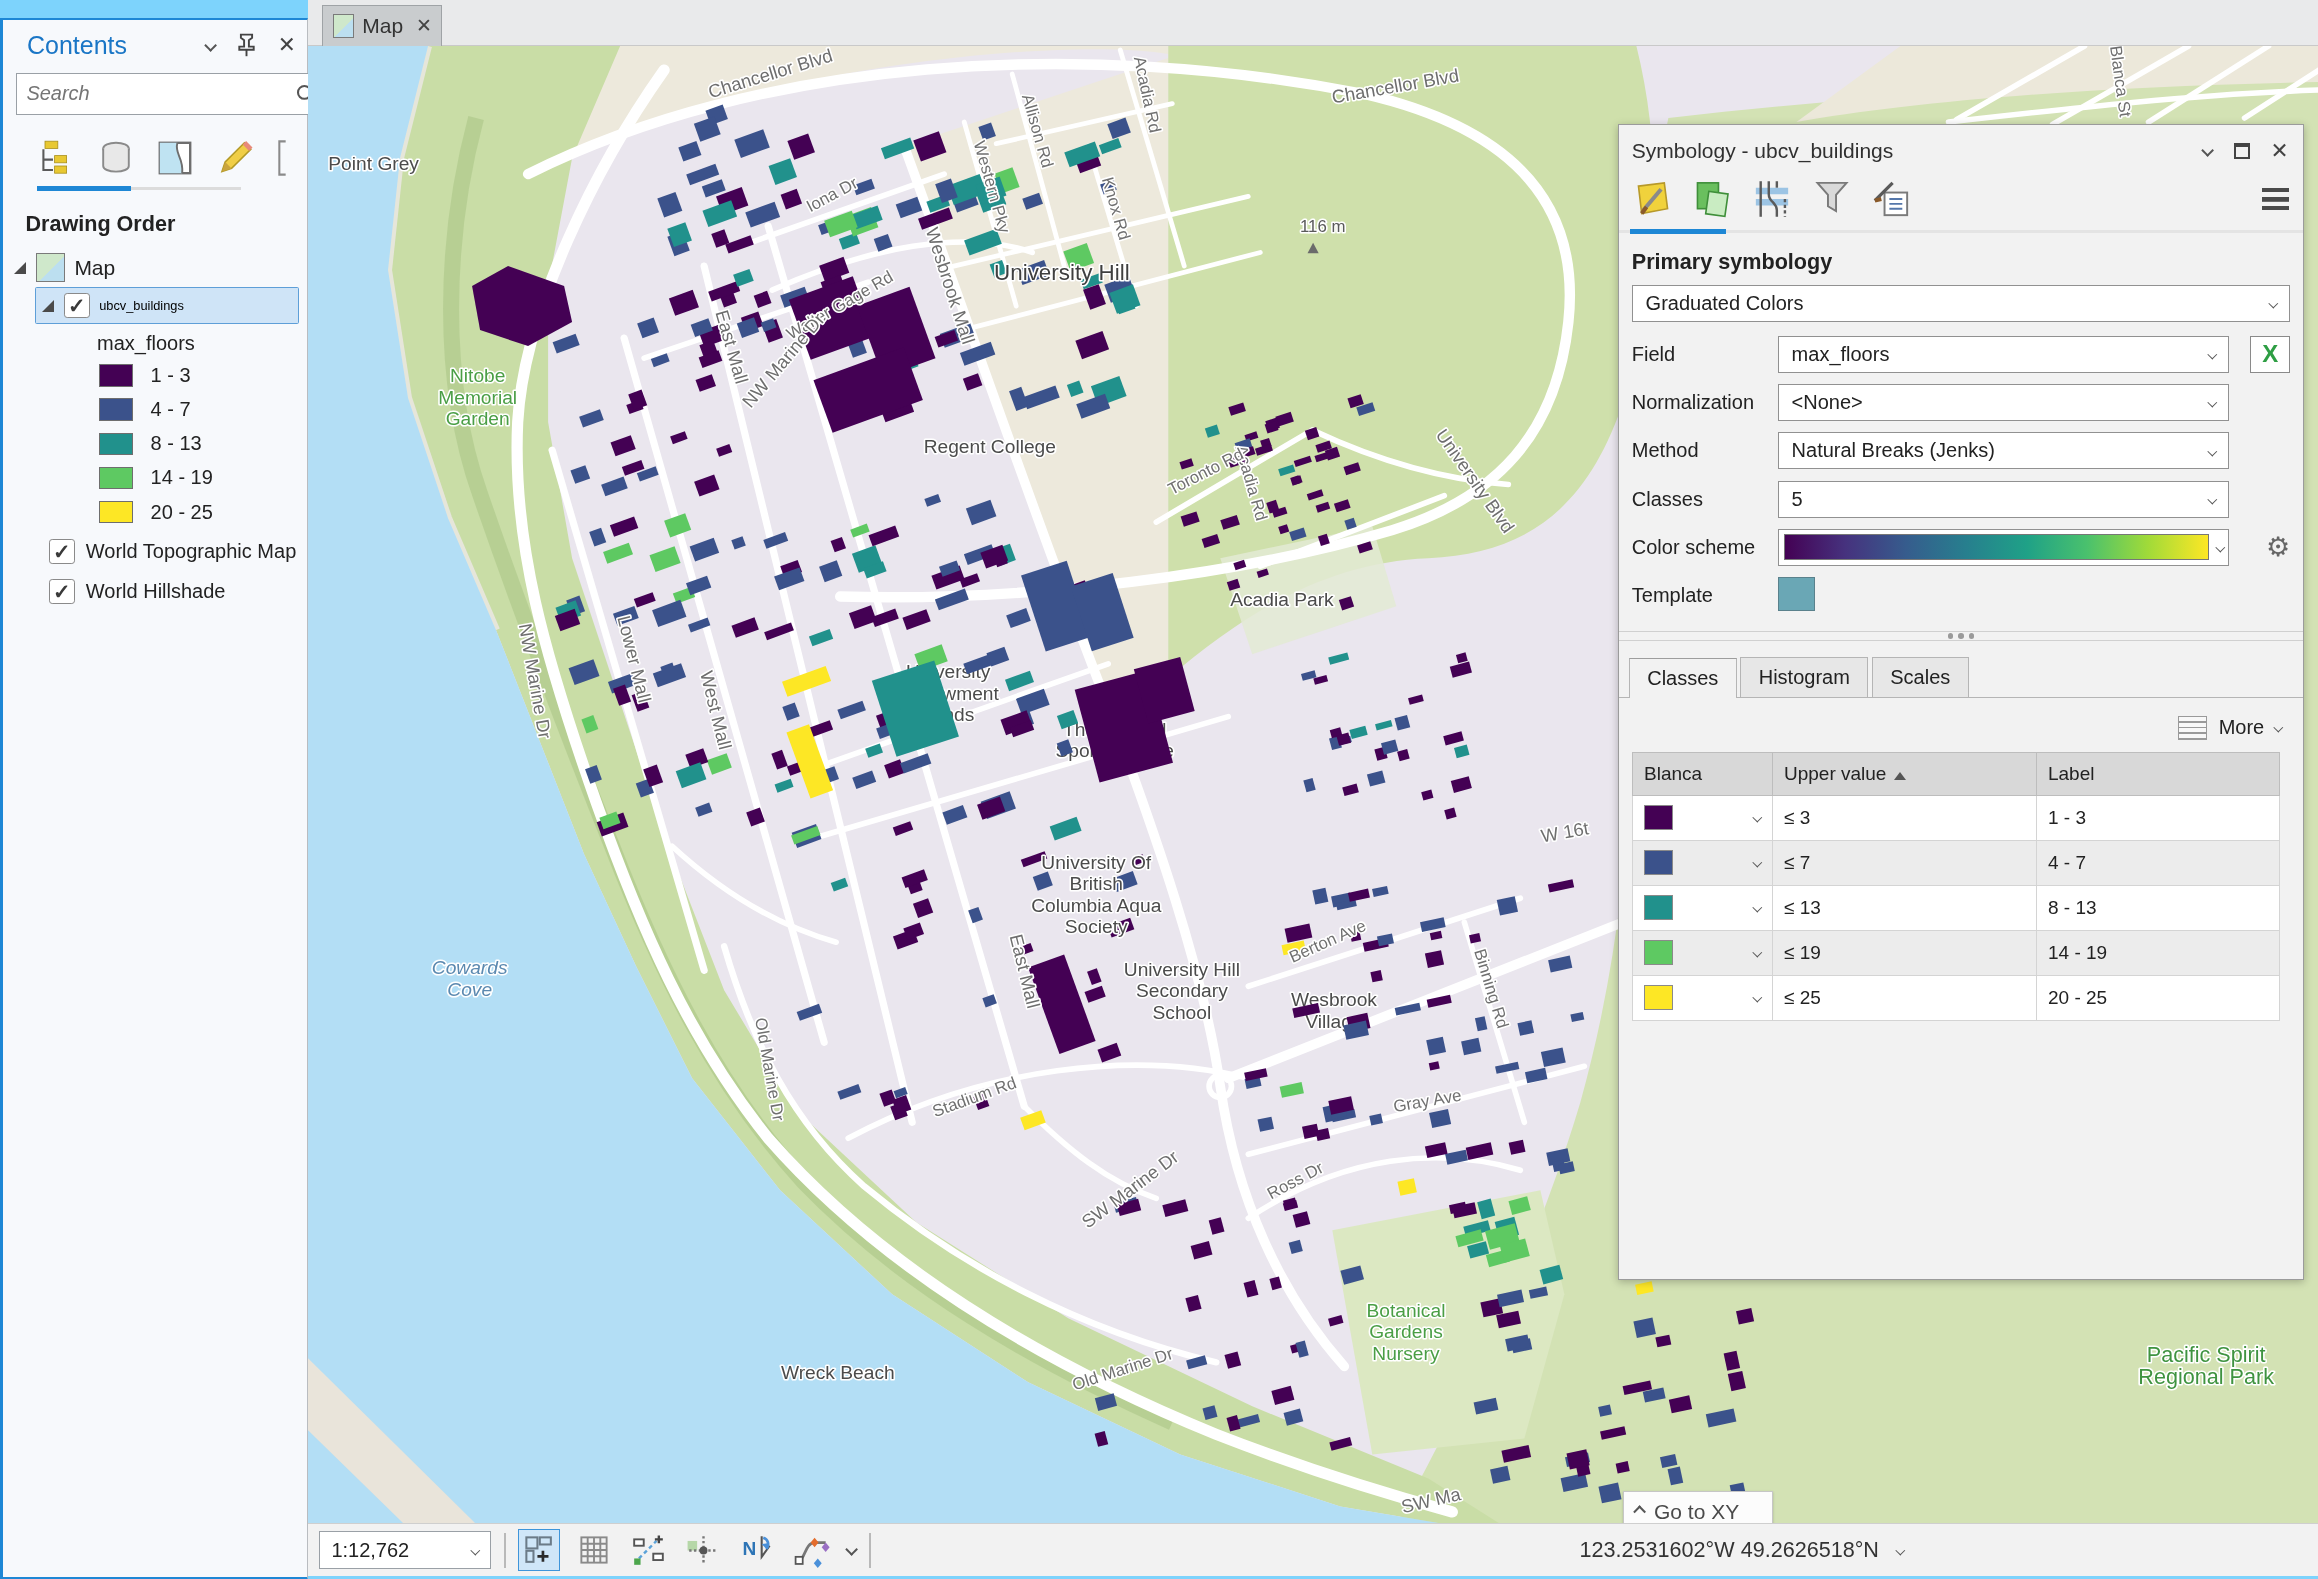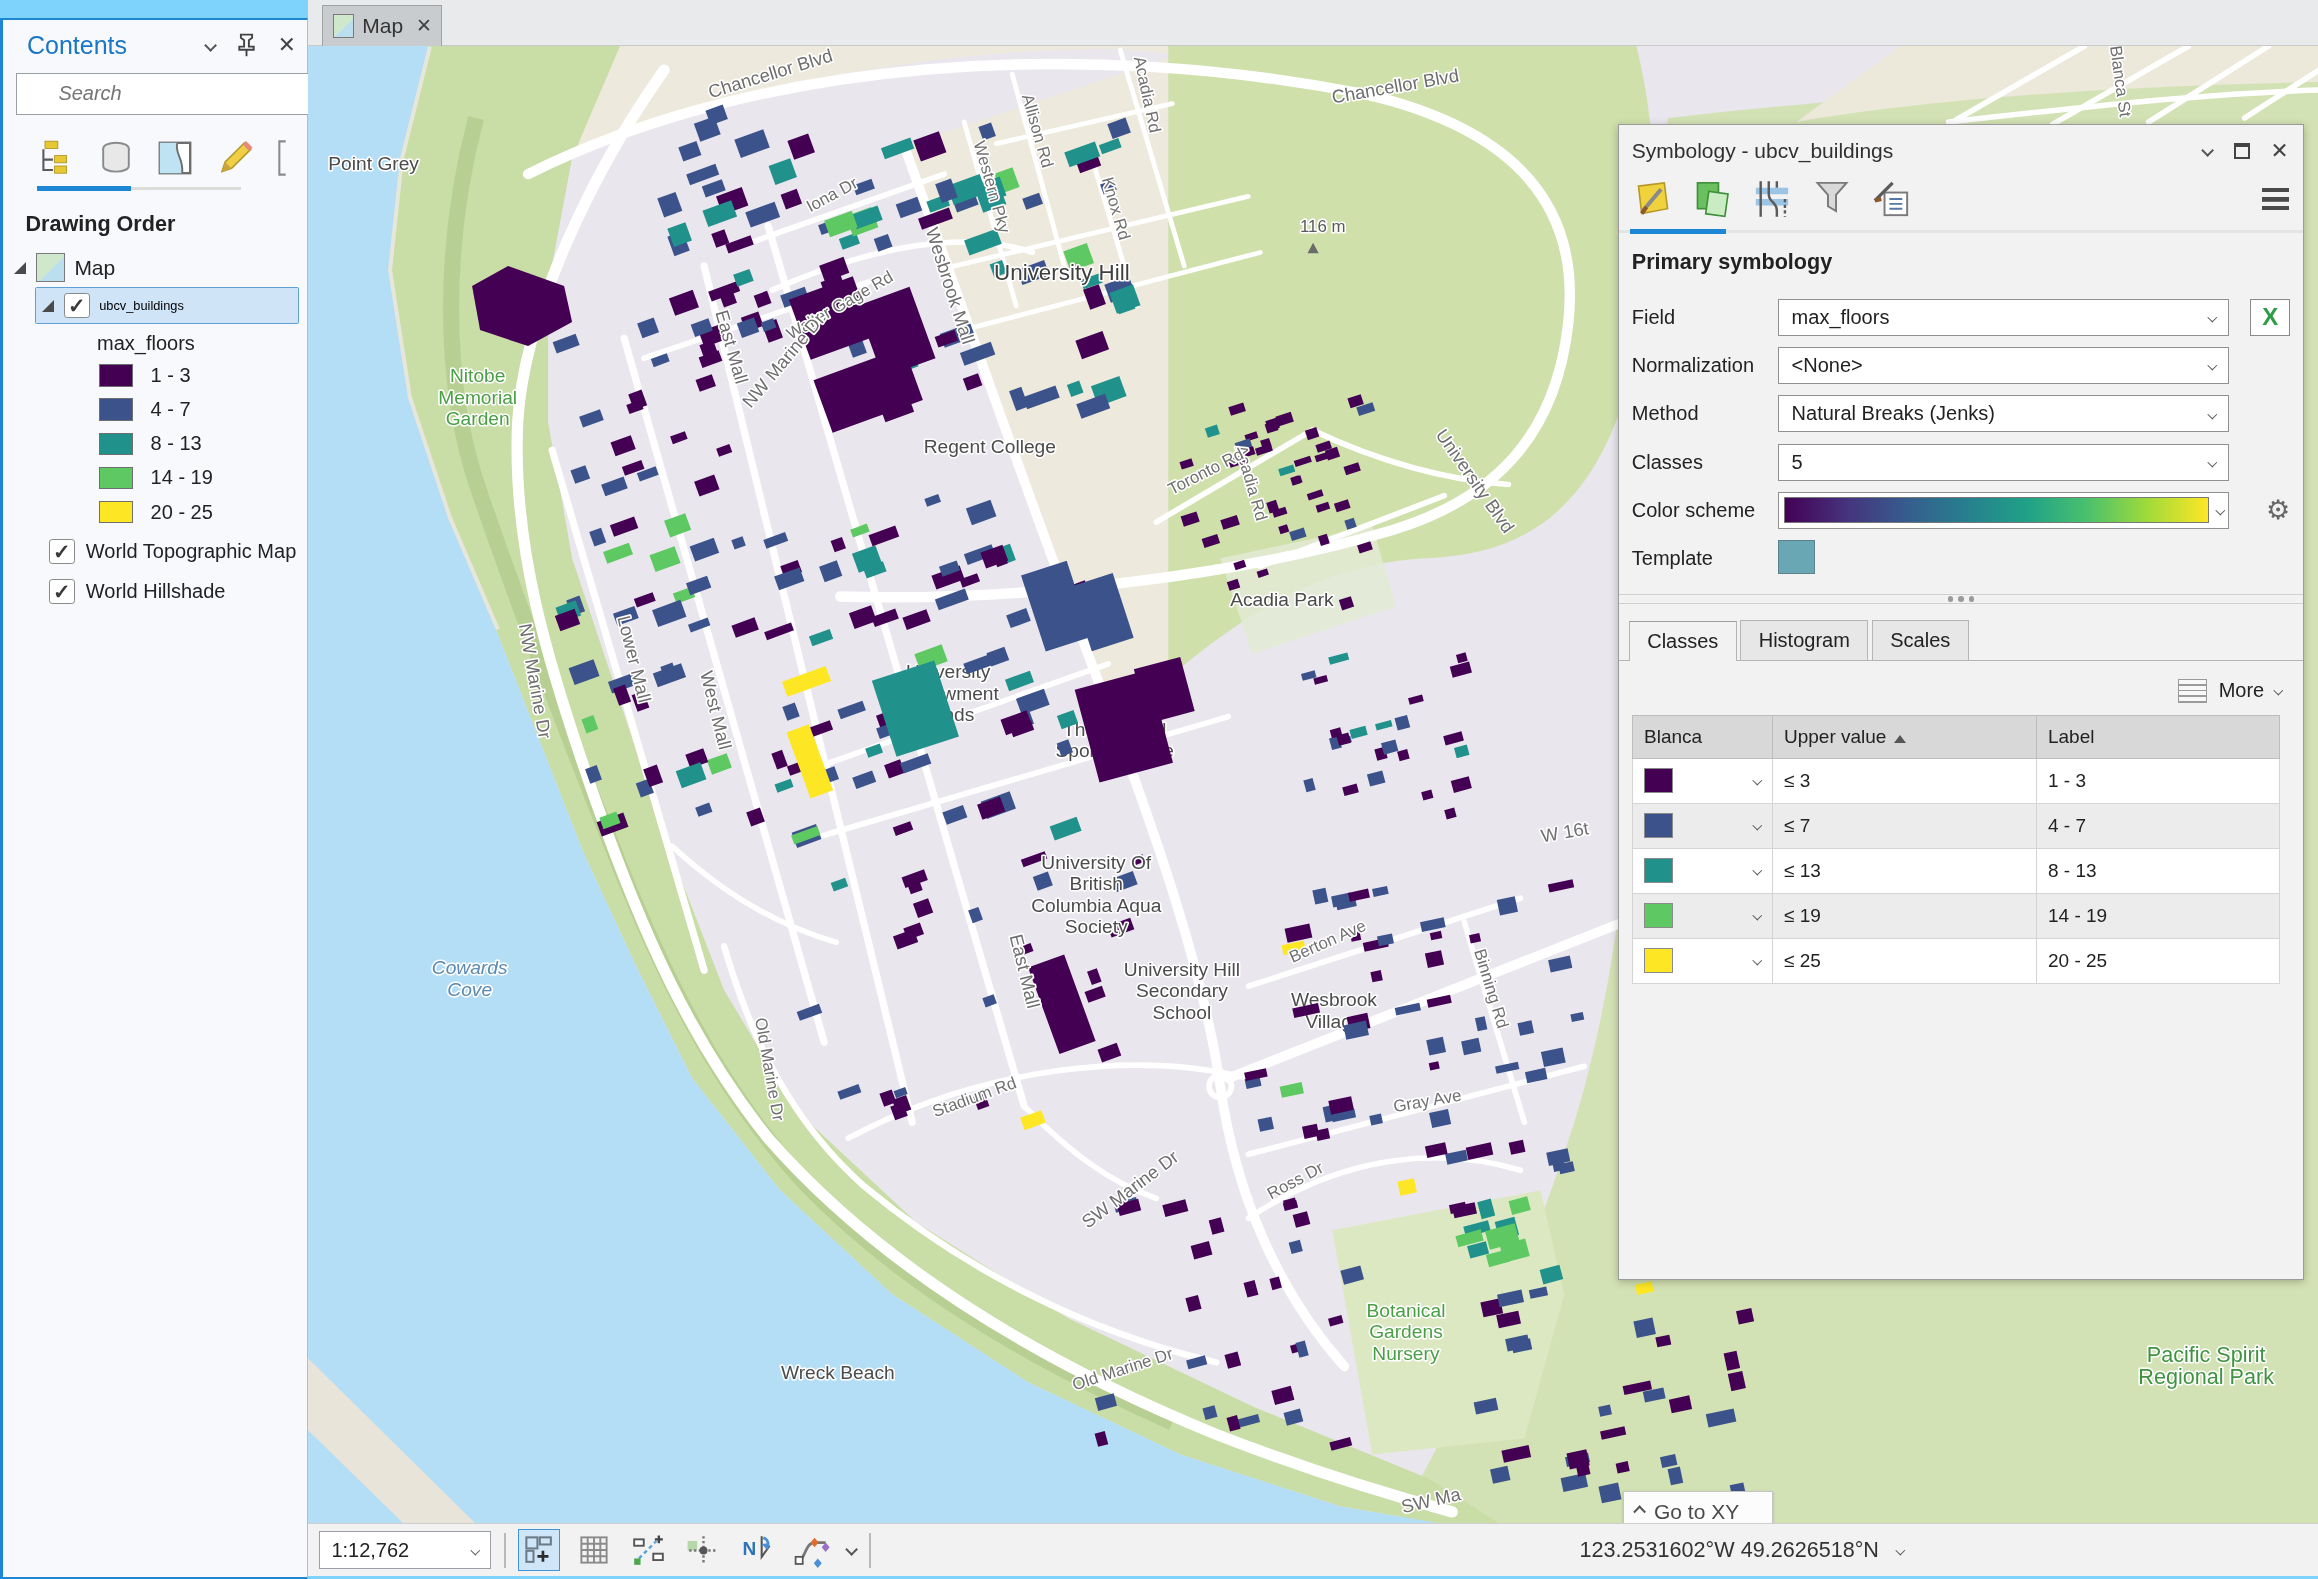--- a/index.html
+++ b/index.html
@@ -14,21 +14,21 @@
   
   #contents { position:absolute; left:0; top:17.6px; width:308px; height:1562px; background:#f7f9fc;
               border-left:3.2px solid #1e87d5; border-top:2.4px solid #1e87d5; border-bottom:3.2px solid #1e87d5;
               border-right:0.8px solid #b9bcc0; }
   .c-title-row { display:flex; align-items:center; padding:11.2px 11.2px 4.8px 24px; }
   .c-title { color:#1a76c6; font-size:25px; flex:1; }
   .c-title-icons { display:flex; gap:21px; align-items:center; color:#555; }
   .xglyph { font-size:21.6px; color:#444; }
   .search-row { display:flex; align-items:center; padding:8px 11.2px 4.8px 6.4px; gap:6.4px; }
   .search-box { flex:1; height:42px; background:#fff; border:0.8px solid #9aa0a6; display:flex; align-items:center; padding:0 9.6px; }
-  .search-box input { border:none; outline:none; flex:1; font-style:italic; font-size:20px; color:#333; font-family:"Liberation Sans",sans-serif; background:transparent;margin-left:32px; }
+  .search-box input { border:none; outline:none; flex:1; font-style:italic; font-size:20px; color:#333; font-family:"Liberation Sans",sans-serif; background:transparent; }
   .toolbar-row { display:flex; align-items:center; gap:19px; padding:17.6px 8px 0 34px; }
   .tb-ico { width:42px; height:42px; display:flex; align-items:center; justify-content:center; }
   .tb-underline { margin:8px 0 0 34px; width:204px; height:3.2px; background:#dcdcdc; position:relative; }
   .tb-underline .active { position:absolute; left:0; top:-0.8px; width:94px; height:4.8px; background:#1e87d5; }
   .dorder { font-size:21.6px; font-weight:bold; color:#222; padding:21px 0 11.2px 22.4px; }
   .tree-row { display:flex; align-items:center; gap:9.6px; padding:4.8px 0; font-size:21px; color:#222; }
   .tri-exp { width:0; height:0; border-style:solid; border-width:0 0 12px 12px; border-color:transparent transparent #4a4a4a transparent; }
   .mapthumb { width:29px; height:29px; border:1.6px solid #7a7a7a; background:linear-gradient(135deg,#cfe8cb 0 55%,#bcdff0 55% 100%); }
   .cbox { width:25.6px; height:25.6px; background:#fff; border:1.6px solid #8a8a8a; border-radius:3.2px; color:#3a3a3a;
           font-size:21px; font-weight:bold; display:flex; align-items:center; justify-content:center; }
@@ -903,20 +903,24 @@
           <path d="M6 28 l8 -2" stroke="#8a5a2a" stroke-width="5"></path>
         </svg>
       <span class="spacer"></span>
       <span class="hamb"></span>
     </div>
     <div class="sp-underline">
         <div class="active"></div>
       </div>
 
     <div class="sp-h2">Primary symbology</div>
+    <div class="dd sp-renderer">
+      <span class="flex1">Graduated Colors</span>
+      <span class="chev sm"></span>
+    </div>
 
     <div class="sp-grid">
       <span class="sp-lab">Field</span>
       <div class="dd">
           <span class="flex1">max_floors</span>
           <span class="chev sm"></span>
         </div>
       <div class="exprX">X</div>
 
       <span class="sp-lab">Normalization</span>

